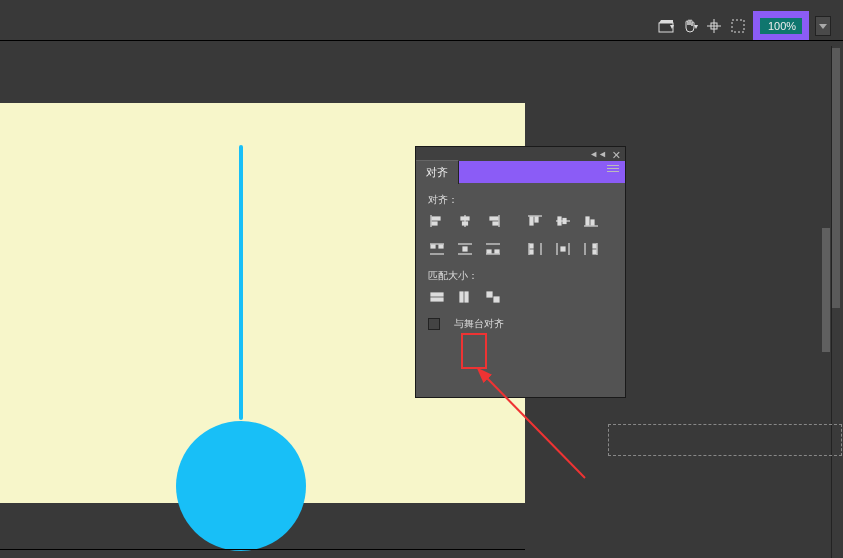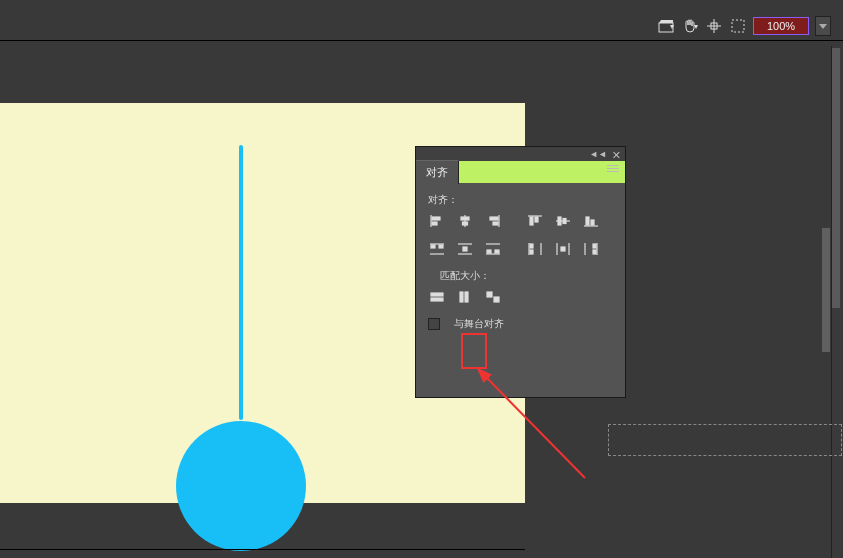--- a/index.html
+++ b/index.html
@@ -1,44 +1,44 @@
 <!DOCTYPE html>
 <html><head>
 <meta charset="utf-8">
 <style>
 * { margin: 0; padding: 0; box-sizing: border-box; }
 body { width: 843px; height: 558px; background: #393939; font-family: "Microsoft YaHei", sans-serif; overflow: hidden; position: relative; }
 .toolbar { position: absolute; top: 14px; right: 0; height: 24px; display: flex; align-items: center; gap: 6px; padding-right: 12px; }
 .toolbar-icon { width: 18px; height: 18px; display: flex; align-items: center; justify-content: center; color: #ddd; }
 .toolbar-icon svg { width: 16px; height: 16px; fill: #ddd; }
-.zoom-box { background: #7f1d1d; border: 1px solid #8b5cf6; color: #eee; font-size: 11px; padding: 2px 8px; width: 56px; text-align: center; }
+.zoom-box { background: #0f766e; border: 7px solid #8b5cf6; color: #eee; font-size: 11px; padding: 2px 8px; width: 56px; text-align: center; }
 .zoom-dd { width: 16px; height: 20px; background: #4a4a4a; border: 1px solid #222; display: flex; align-items: center; justify-content: center; }
 .zoom-dd::after { content: ''; border-left: 4px solid transparent; border-right: 4px solid transparent; border-top: 5px solid #aaa; }
 .divider-h { position: absolute; top: 40px; left: 0; right: 0; height: 1px; background: #000; }
 .canvas { position: absolute; left: 0; top: 103px; width: 525px; height: 400px; background: #f7f6ca; }
 .line-shape { position: absolute; left: 239px; top: 42px; width: 4px; height: 275px; background: #18bff7; border-radius: 2px; }
 .circle-shape { position: absolute; left: 176px; top: 318px; width: 130px; height: 130px; background: #18bff7; border-radius: 50%; }
 .panel { position: absolute; left: 415px; top: 146px; width: 211px; height: 252px; background: #535353; border: 1px solid #1a1a1a; }
 .panel-gripper { height: 14px; background: #404040; position: relative; }
 .panel-gripper .close-x { position: absolute; right: 4px; top: 2px; color: #bbb; font-size: 11px; }
 .panel-gripper .collapse { position: absolute; right: 18px; top: 2px; color: #bbb; font-size: 9px; }
-.panel-tabbar { height: 22px; background: #bef264; display: flex; align-items: center; position: relative; }
+.panel-tabbar { height: 22px; background: #8b5cf6; display: flex; align-items: center; position: relative; }
 .panel-tab { background: #535353; color: #eee; font-size: 11px; padding: 4px 10px; border-top: 1px solid #666; border-right: 1px solid #222; }
 .panel-menu { position: absolute; right: 6px; top: 4px; display: flex; flex-direction: column; gap: 2px; }
 .panel-menu span { width: 12px; height: 1px; background: #bbb; }
 .panel-body { padding: 10px 12px 8px; color: #ddd; font-size: 10px; }
 .section-label { margin-bottom: 6px; display: block; }
 .row-label { display: inline-block; margin-bottom: 6px; }
 .icon-row { display: flex; align-items: center; gap: 10px; margin-bottom: 12px; }
 .icon-group { display: flex; gap: 10px; }
 .align-btn { width: 18px; height: 16px; display: flex; align-items: center; justify-content: center; }
 .align-btn svg { width: 16px; height: 14px; fill: none; stroke: #ddd; stroke-width: 1.2; }
 .highlight-box { position: absolute; border: 2px solid #e33; }
 .hl-center { left: 461px; top: 333px; width: 26px; height: 36px; }
-.two-col { display: flex; gap: 36px; text-align: center; }
+.two-col { display: flex; gap: 36px; }
 .col { display: flex; flex-direction: column; }
 .stage-align { display: flex; align-items: center; gap: 14px; margin-top: 8px; }
 .stage-cb { width: 12px; height: 12px; border: 1px solid #222; background: #444; }
 .arrow { position: absolute; pointer-events: none; }
 .rt-scroll { position: absolute; right: 2px; top: 46px; width: 10px; bottom: 0; }
 .rt-scroll .track { position: absolute; top: 0; bottom: 0; left: 0; right: 0; background: #3a3a3a; border-left: 1px solid #222; }
 .rt-scroll .thumb { position: absolute; top: 2px; left: 1px; right: 1px; height: 260px; background: #5a5a5a; }
 .right-block { position: absolute; right: 13px; top: 228px; width: 8px; height: 124px; background: #606060; }
 .dashed-box { position: absolute; left: 608px; top: 424px; width: 234px; height: 32px; border: 1px dashed #888; }
 .bottom-line { position: absolute; left: 0; bottom: 8px; width: 525px; height: 1px; background: #000; }

